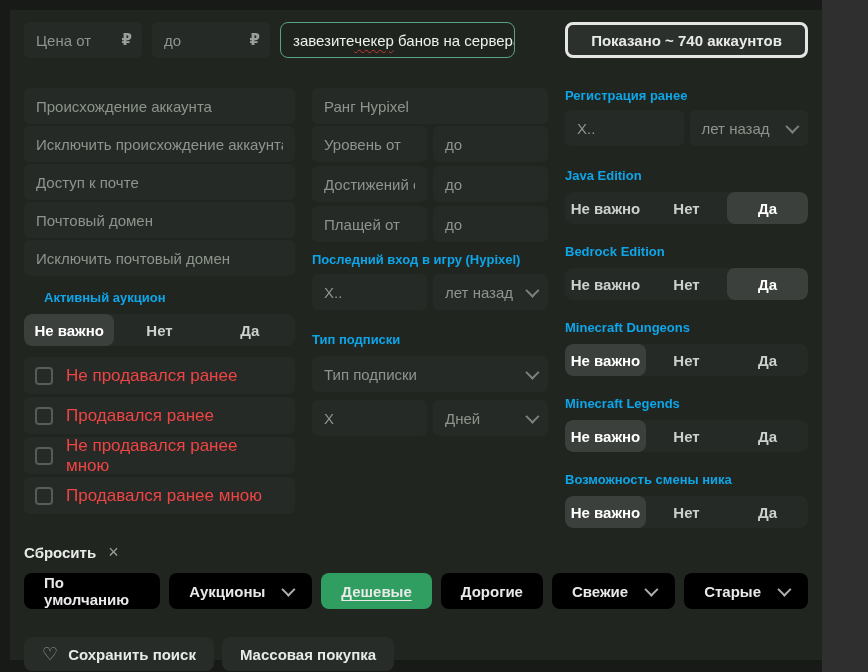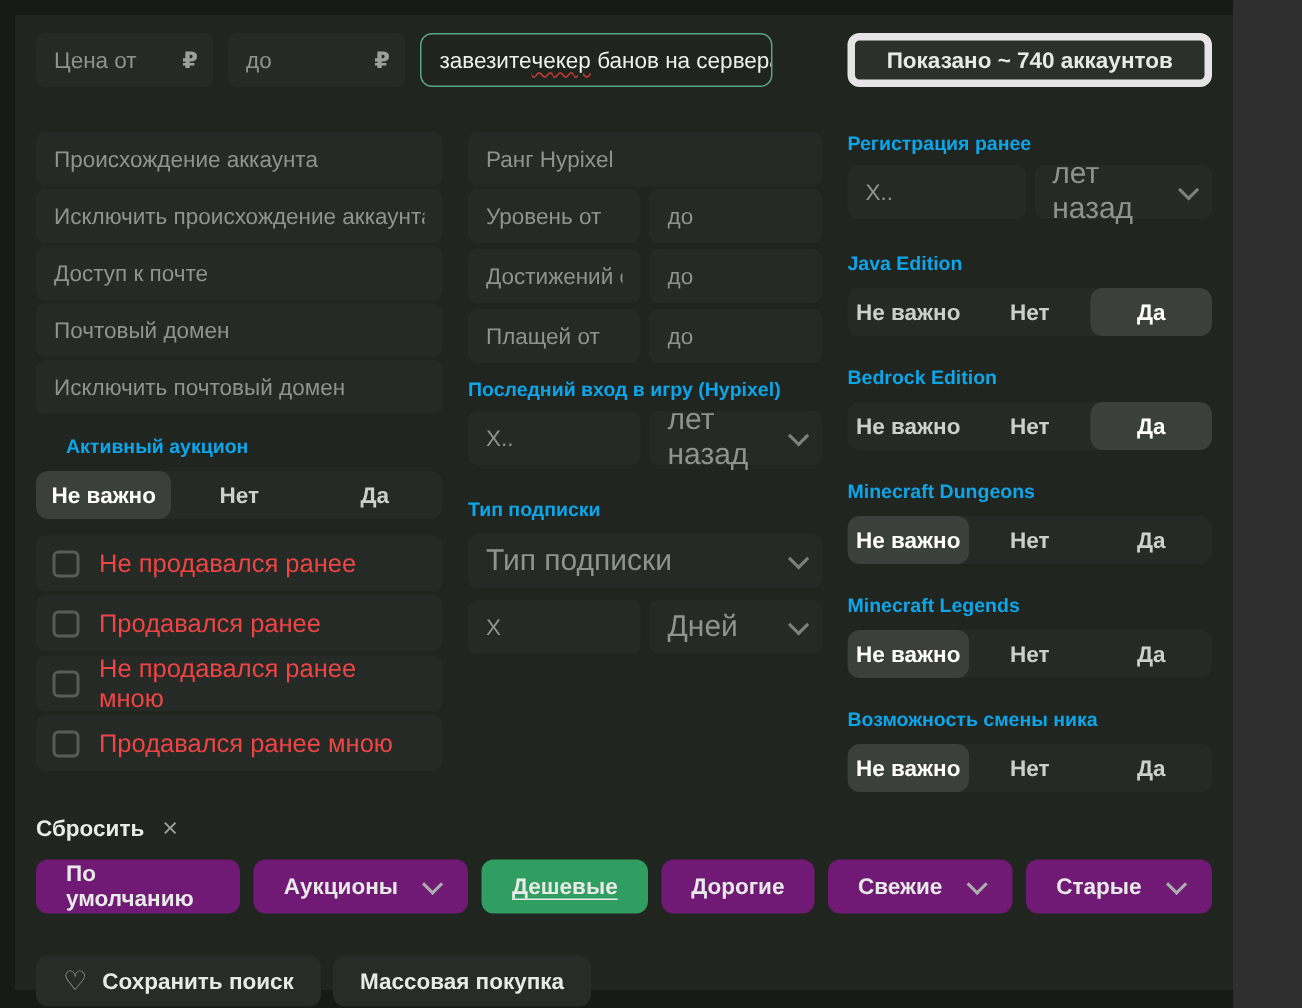--- a/index.html
+++ b/index.html
@@ -30,59 +30,59 @@
     width:235px;height:36px;box-sizing:border-box;margin-left:10px;
     border:1.5px solid #59a384;border-radius:8px;background:#20241f;
     display:flex;align-items:center;padding:0 12px;color:#eef0ee;font-size:15px;
     white-space:nowrap;overflow:hidden;
   }
   .squiggle{text-decoration:underline;text-decoration-style:wavy;
     text-decoration-color:#c4392f;text-underline-offset:3px;text-decoration-thickness:1px;}
   .caret{width:2px;height:18px;background:#e8eae8;margin-left:1px;flex:0 0 auto;}
   .btn-results{
     margin-left:auto;height:36px;min-width:243px;box-sizing:border-box;
-    background:#2c302c;border-radius:8px;border:5px solid #e5e5e5;
+    background:#2c302c;border-radius:8px;border:3px solid #e5e5e5;
     display:flex;align-items:center;justify-content:center;
     color:#e8eae8;font-weight:700;font-size:15px;cursor:pointer;
   }
   
   .columns{display:flex;justify-content:space-between;margin-top:30px;}
   .col-l{width:271px;flex:0 0 271px;}
   .col-m{width:236px;flex:0 0 236px;}
   .col-r{width:243px;flex:0 0 243px;}
   .stack input.tin{width:100%;display:block;margin-bottom:2px;}
   .pair{display:flex;gap:6px;margin-bottom:2px;}
   .pair input.tin{width:0;flex:1;}
   .pair .select{width:0;flex:1;}
   .h-label{color:#0ea5e9;font-weight:700;font-size:13px;line-height:16px;}
   .select{
     background:#262a26;border-radius:6px;height:36px;box-sizing:border-box;
     display:flex;align-items:center;justify-content:space-between;
-    padding:0 12px;color:#8d948d;font-size:20px;cursor:pointer;
+    padding:0 12px;color:#8d948d;font-size:15px;cursor:pointer;
   }
   .chev{width:8px;height:8px;border-right:2px solid #7b827b;border-bottom:2px solid #7b827b;
     transform:rotate(45deg) translateY(-2px);flex:0 0 auto;margin-left:8px;}
   .seg{display:flex;background:#262a26;border-radius:8px;height:32px;overflow:hidden;justify-content:flex-end;}
   .seg-opt{flex:1;display:flex;align-items:center;justify-content:center;
     color:#ccd0cc;font-weight:600;font-size:15px;border-radius:8px;cursor:pointer;}
   .seg-opt.sel{background:#3c403c;color:#ffffff;font-weight:700;}
   .check-row{
     background:#262a26;border-radius:6px;height:37px;display:flex;align-items:center;
     padding:0 11px;gap:13px;margin-bottom:3px;cursor:pointer;
   }
   .checkbox{width:18px;height:18px;box-sizing:border-box;border:2px solid #565d56;
     border-radius:4px;background:transparent;flex:0 0 auto;}
   .check-label{color:#ef4444;font-size:17px;}
   
   .reset-row{display:flex;gap:12px;margin-top:16px;}
   .reset-label{color:#e9ebe9;font-weight:700;font-size:15px;cursor:pointer;}
   .reset-x{color:#9aa19a;font-size:18px;line-height:16px;cursor:pointer;}
   .sort-row{display:flex;gap:9px;margin-top:12px;}
   .sbtn{
-    height:36px;background:#701a75;border-radius:8px;padding:0 20px;
+    height:36px;background:#000000;border-radius:8px;padding:0 20px;
     display:inline-flex;align-items:center;gap:9px;
     color:#e8eae8;font-weight:700;font-size:15px;cursor:pointer;box-sizing:border-box;
   }
   .sbtn.active{background:#2f9e60;}
   .sbtn.active .sbtn-label{text-decoration:underline;text-underline-offset:3px;}
   .sbtn .chev{border-color:#aab0aa;}
   .actions-row{display:flex;gap:8px;margin-top:28px;}
   .abtn{
     height:34px;background:#282c28;border-radius:8px;padding:0 18px;
     display:inline-flex;align-items:center;gap:10px;

